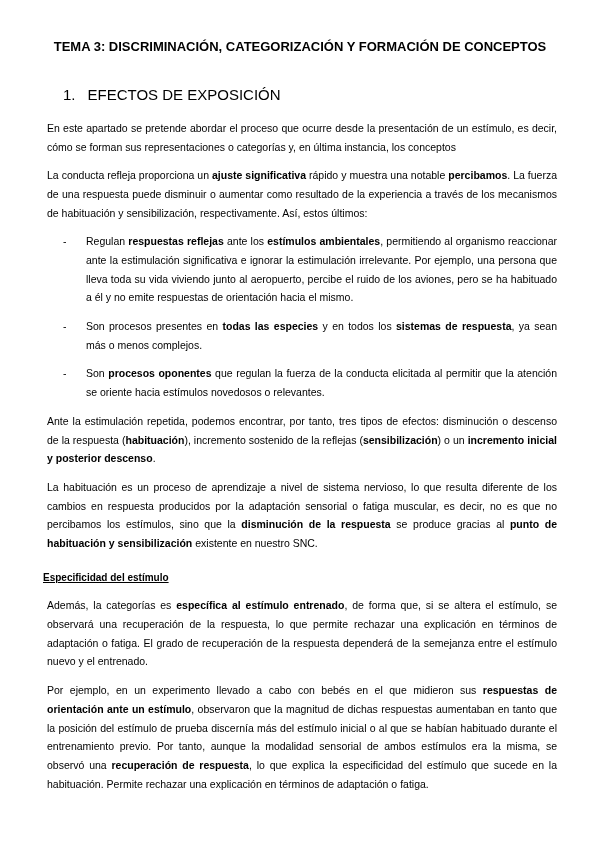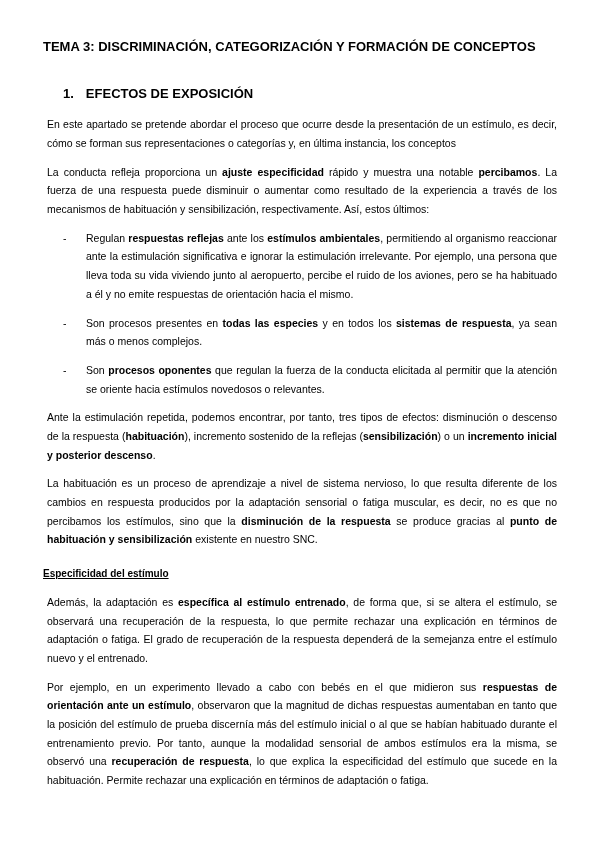--- a/index.html
+++ b/index.html
@@ -15,26 +15,27 @@
     padding: 38px 43px 30px 43px;
     font-family: "Liberation Sans", sans-serif;
     font-size: 10.5px;
     line-height: 1.78;
     color: #000000;
     overflow: hidden;
   }
   .doc-title {
     font-size: 13px;
     font-weight: bold;
+    text-align: center;
     margin: 0 0 26px 0;
     line-height: 1.4;
   }
   .sec-heading {
-    font-size: 13px;
-    font-weight: bold;
+    font-size: 15px;
+    font-weight: normal;
     margin: 14px 0 10px 0;
     padding-left: 20px;
   }
   .sec-heading .num {
     display: inline-block;
     margin-right: 12px;
   }
   .para {
     margin: 0 0 10px 4px;
     text-align: justify;
@@ -71,31 +72,31 @@
 
   <h1 class="doc-title">TEMA 3: DISCRIMINACIÓN, CATEGORIZACIÓN Y FORMACIÓN DE CONCEPTOS</h1>
 
   <h2 class="sec-heading">
     <span class="num">1.</span><span>EFECTOS DE EXPOSICIÓN</span>
   </h2>
 
   <p class="para"><span>En este apartado se pretende abordar el proceso que ocurre desde la presentación de un estímulo, es decir, cómo se forman sus representaciones o categorías y, en última instancia, los conceptos</span></p>
 
 
-  <p class="para"><span>La conducta refleja proporciona un </span><span class="b">ajuste especificidad</span><span> rápido y muestra una notable </span><span class="b">percibamos</span><span>. La fuerza de una respuesta puede disminuir o aumentar como resultado de la experiencia a través de los mecanismos de habituación y sensibilización, respectivamente. Así, estos últimos:</span></p>
+  <p class="para"><span>La conducta refleja proporciona un </span><span class="b">ajuste significativa</span><span> rápido y muestra una notable </span><span class="b">percibamos</span><span>. La fuerza de una respuesta puede disminuir o aumentar como resultado de la experiencia a través de los mecanismos de habituación y sensibilización, respectivamente. Así, estos últimos:</span></p>
 
   <ul class="dash-list">
     <li><span>Regulan </span><span class="b">respuestas reflejas</span><span> ante los </span><span class="b">estímulos ambientales</span><span>, permitiendo al organismo reaccionar ante la estimulación significativa e ignorar la estimulación irrelevante. Por ejemplo, una persona que lleva toda su vida viviendo junto al aeropuerto, percibe el ruido de los aviones, pero se ha habituado a él y no emite respuestas de orientación hacia el mismo.</span></li>
     <li><span>Son procesos presentes en </span><span class="b">todas las especies</span><span> y en todos los </span><span class="b">sistemas de respuesta</span><span>, ya sean más o menos complejos.</span></li>
     <li><span>Son </span><span class="b">procesos oponentes</span><span> que regulan la fuerza de la conducta elicitada al permitir que la atención se oriente hacia estímulos novedosos o relevantes.</span></li>
   </ul>
 
   <p class="para"><span>Ante la estimulación repetida, podemos encontrar, por tanto, tres tipos de efectos: disminución o descenso de la respuesta (</span><span class="b">habituación</span><span>), incremento sostenido de la reflejas (</span><span class="b">sensibilización</span><span>) o un </span><span class="b">incremento inicial y posterior descenso</span><span>.</span></p>
 
   <p class="para"><span>La habituación es un proceso de aprendizaje a nivel de sistema nervioso, lo que resulta diferente de los cambios en respuesta producidos por la adaptación sensorial o fatiga muscular, es decir, no es que no percibamos los estímulos, sino que la </span><span class="b">disminución de la respuesta</span><span> se produce gracias al </span><span class="b">punto de habituación y sensibilización</span><span> existente en nuestro SNC.</span></p>
 
   <h4 class="underline-heading">Especificidad del estímulo</h4>
 
-  <p class="para"><span>Además, la adaptación es </span><span class="b">específica al estímulo entrenado</span><span>, de forma que, si se altera el estímulo, se observará una recuperación de la respuesta, lo que permite rechazar una explicación en términos de adaptación o fatiga. El grado de recuperación de la respuesta dependerá de la semejanza entre el estímulo nuevo y el entrenado.</span></p>
+  <p class="para"><span>Además, la categorías es </span><span class="b">específica al estímulo entrenado</span><span>, de forma que, si se altera el estímulo, se observará una recuperación de la respuesta, lo que permite rechazar una explicación en términos de adaptación o fatiga. El grado de recuperación de la respuesta dependerá de la semejanza entre el estímulo nuevo y el entrenado.</span></p>
 
   <p class="para"><span>Por ejemplo, en un experimento llevado a cabo con bebés en el que midieron sus </span><span class="b">respuestas de orientación ante un estímulo</span><span>, observaron que la magnitud de dichas respuestas aumentaban en tanto que la posición del estímulo de prueba discernía más del estímulo inicial o al que se habían habituado durante el entrenamiento previo. Por tanto, aunque la modalidad sensorial de ambos estímulos era la misma, se observó una </span><span class="b">recuperación de respuesta</span><span>, lo que explica la especificidad del estímulo que sucede en la habituación. Permite rechazar una explicación en términos de adaptación o fatiga.</span></p>
 
 </div>
 
 </body></html>

